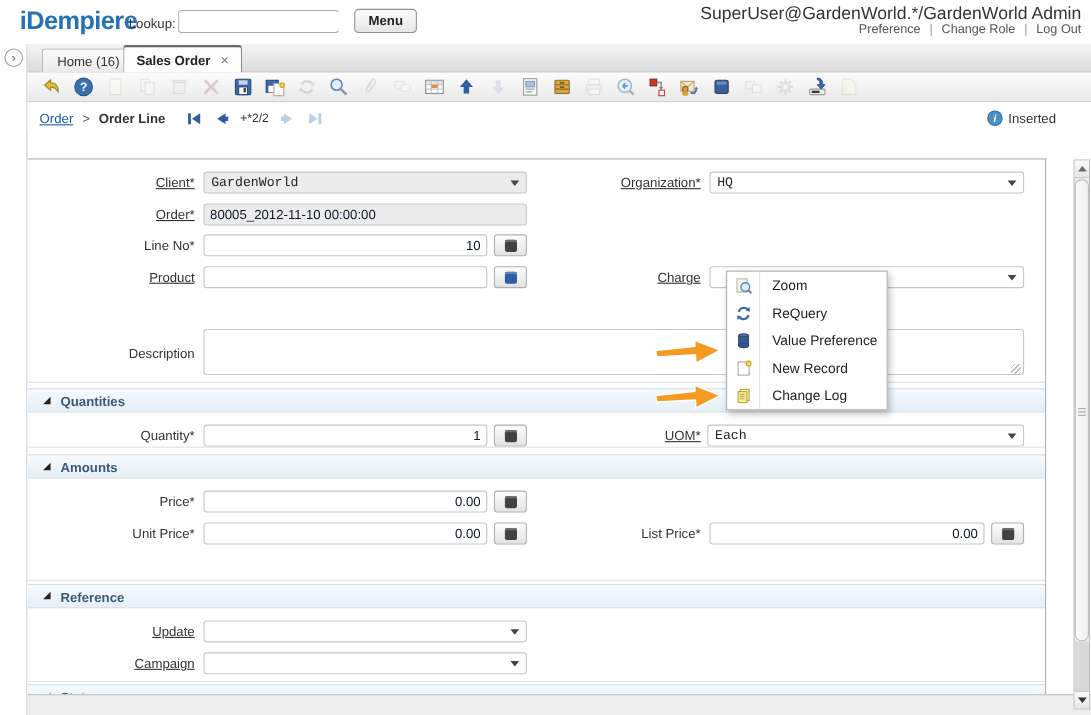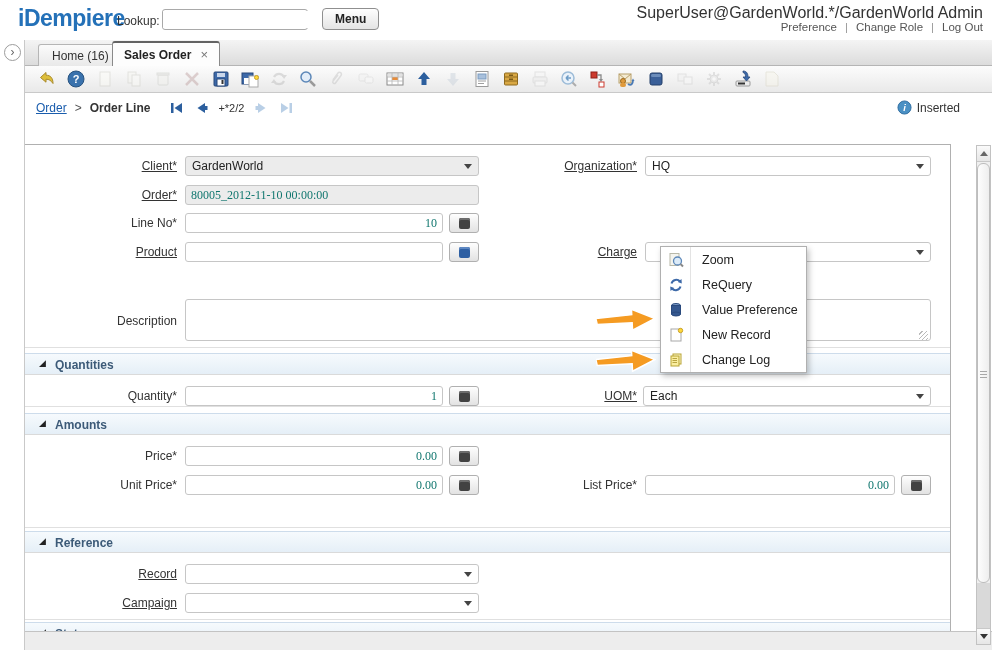--- a/index.html
+++ b/index.html
@@ -45,25 +45,25 @@
   .navbtn { width:17px; height:16px; display:flex; align-items:center; justify-content:center; cursor:pointer; }
   .rec-ind { font-size:11px; color:#333; }
   .statusbar { position:absolute; right:32px; top:7px; display:flex; align-items:center; gap:5px; font-size:12px; color:#333; }
 
   
   .form-area { position:absolute; left:25px; top:144px; width:926px; height:487px; background:#fff; border-top:1px solid #b0b0b0; border-right:1px solid #b0b0b0; overflow:hidden; }
   .frow { position:absolute; left:0; width:926px; height:24px; }
   .flabel { position:absolute; left:0; width:152px; top:3px; text-align:right; font-size:12px; color:#333; }
   .flabel.right { left:460px; }
   .u { text-decoration:underline; cursor:pointer; }
-  .tfield { position:absolute; top:0; height:20px; border:1px solid #c6c6c6; border-radius:3px; background:#fff; font-size:12px; color:#0f766e; padding:0 5px; font-family:Liberation Serif, serif; outline:none; }
+  .tfield { position:absolute; top:0; height:20px; border:1px solid #c6c6c6; border-radius:3px; background:#fff; font-size:12px; color:#0f172a; padding:0 5px; font-family:Liberation Sans, sans-serif; outline:none; }
   .num { text-align:right; }
   .ro { background:#ececec !important; }
   .combo { position:absolute; top:0; height:20px; border:1px solid #c6c6c6; border-radius:3px; background:#fff; display:flex; align-items:center; cursor:pointer; }
-  .combo-text { padding-left:6px; font-size:12px; color:#222; white-space:nowrap; overflow:hidden; }
+  .combo-text { padding-left:6px; font-size:12px; color:#222; white-space:nowrap; overflow:hidden;font-family:Liberation Mono, monospace; }
   .sqbtn { position:absolute; top:0; width:30px; height:20px; border:1px solid #b0b0b0; border-radius:3px; background:linear-gradient(#fefefe,#e2e2e2); display:flex; align-items:center; justify-content:center; cursor:pointer; }
   .calc-ic { width:11px; height:11px; background:#424242; border-radius:2px; box-shadow:inset 0 2px 0 #6d6d6d; }
   .prod-ic { width:11px; height:11px; background:#2e5fa3; border-radius:2px; box-shadow:inset 0 2px 0 #5d87c2; }
   .attr-ic { width:11px; height:11px; background:#a33b3b; border-radius:2px; box-shadow:inset 0 2px 0 #c46a6a; }
   .sched-ic { width:13px; height:13px; background:#fff; border:1px solid #999; box-shadow:inset 3px 0 0 #e8962e, inset 0 3px 0 #d9d9d9; }
   .desc { position:absolute; left:160px; top:154px; width:746px; height:42px; border:1px solid #c6c6c6; border-radius:3px; resize:none; font-size:12px; font-family:inherit; padding:3px 5px; outline:none; }
   .desc-grip { position:absolute; left:894px; top:186px; width:9px; height:9px; pointer-events:none;
     background:repeating-linear-gradient(135deg, transparent 0 2px, #bbb 2px 3px); }
   .sect { position:absolute; left:0; width:926px; height:22px; background:linear-gradient(#f6fafd,#e5eff7); border-top:1px solid #cddceb; border-bottom:1px solid #dadada; }
   .sect-tri { position:absolute; left:14px; top:4px; font-size:9px; color:#222; }
@@ -440,21 +440,21 @@
 
 
     <div class="sep-line" style="top:382px"></div>
 
     <div class="sect" style="top:386px">
       <span class="sect-tri">◢</span>
       <span class="sect-lab">Reference</span>
     </div>
 
     <div class="frow" style="top:419px">
-      <span class="flabel u">Record</span>
+      <span class="flabel u">Update</span>
       <div class="combo" style="left:160px;width:294px">
         <span class="combo-text"></span>
         <span class="dd-arrow"></span>
       </div>
     </div>
 
     <div class="frow" style="top:448px">
       <span class="flabel u">Campaign</span>
       <div class="combo" style="left:160px;width:294px">
         <span class="combo-text"></span>

